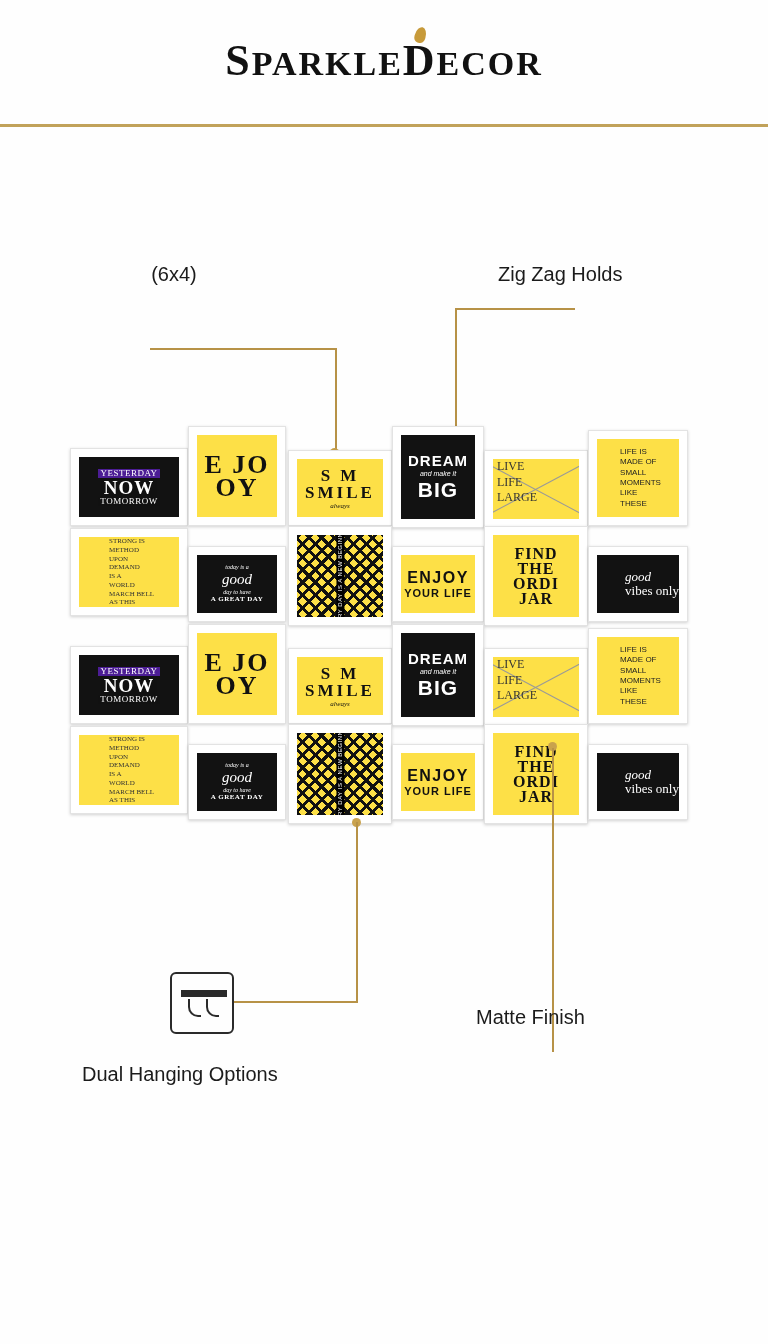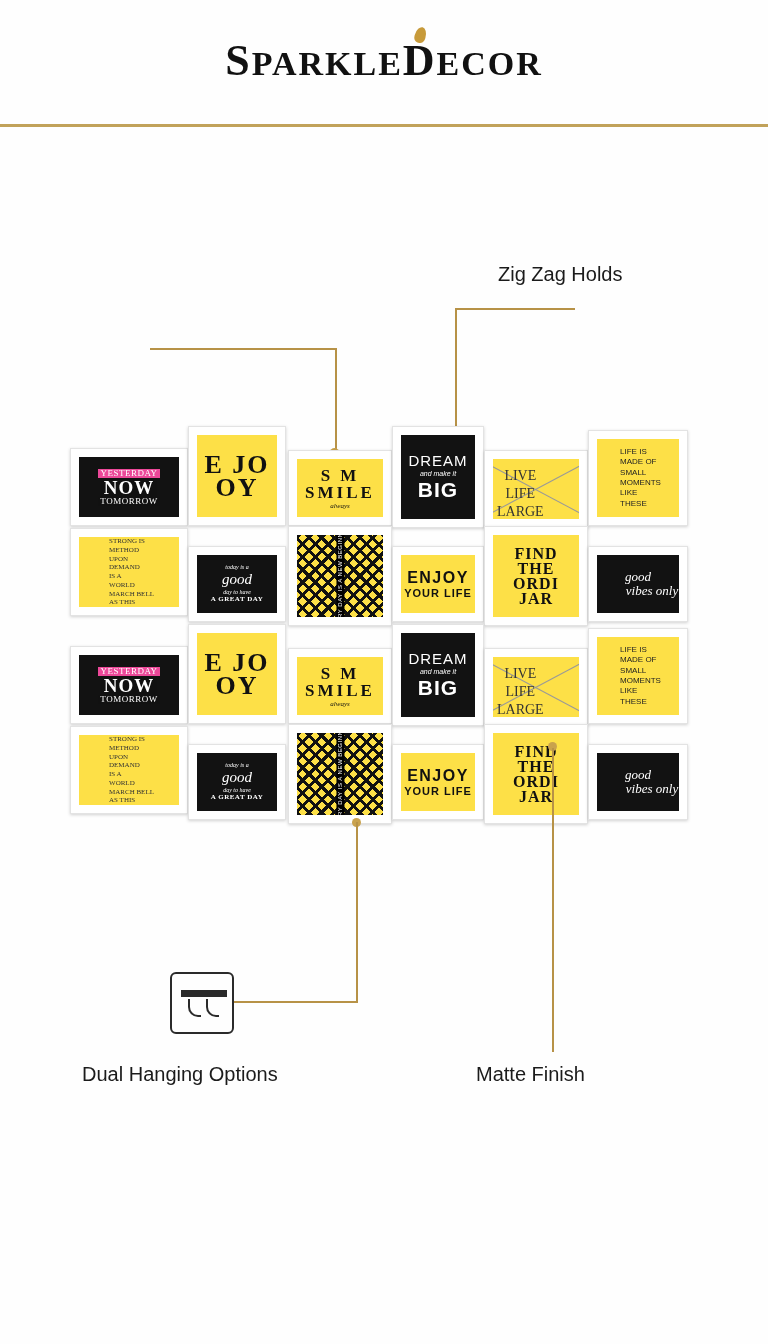--- a/index.html
+++ b/index.html
@@ -98,38 +98,38 @@
     text-align: center;
   }
   .mat.dark { background: #121212; color: #fff; }
   .mat.light { background: #fde047; color: #111; }
 
   .art { width: 100%; height: 100%; display: flex; align-items: center;
          justify-content: center; flex-direction: column; overflow: hidden; }
 
   
   .a-yesterday { font-family: "Liberation Serif", serif; line-height: 1.0; }
-  .a-yesterday .l1 { font-size: 9px; letter-spacing: .5px; background:#ec4899;color:#fff;
+  .a-yesterday .l1 { font-size: 9px; letter-spacing: .5px; background:#4c1d95;color:#fff;
                      display:block; padding:0 2px; }
   .a-yesterday .l2 { font-size: 19px; font-weight: bold; letter-spacing: 1px; color:#fff;
                      background:#111; display:block; padding:0 3px;}
   .a-yesterday .l3 { font-size: 9px; letter-spacing: .5px; background:#111;color:#fff;
                      display:block; padding:0 2px;}
 
   .a-enjoy { font-family: "Liberation Serif", serif; color:#111; line-height:.9; }
   .a-enjoy .e1 { font-size: 26px; font-weight:bold; letter-spacing:2px; }
   .a-enjoy .e2 { font-size: 26px; font-weight:bold; letter-spacing:2px; }
 
   .a-smile { font-family: "Liberation Serif", serif; color:#111; line-height:1; }
   .a-smile .s1 { font-size: 17px; font-weight:bold; letter-spacing: 3px; }
   .a-smile .s2 { font-size: 17px; font-weight:bold; letter-spacing: 3px; }
   .a-smile .s3 { font-size: 7px; font-style: italic; margin-top:2px; }
 
   .a-dream { color:#fff; font-family:"Liberation Sans", sans-serif; line-height:1.05;}
-  .a-dream .d1 { font-size: 15px; font-weight:normal; letter-spacing:1px;}
+  .a-dream .d1 { font-size: 15px; font-weight:bold; letter-spacing:1px;}
   .a-dream .d2 { font-size: 7px; font-style:italic; margin:1px 0;}
   .a-dream .d3 { font-size: 21px; font-weight:bold; letter-spacing:1px;}
 
   .a-life { color:#222; font-family:"Liberation Sans", sans-serif; font-size:8px;
             line-height:1.3; text-align:left; width:100%; padding-left:5px;}
 
   .a-strong { color:#333; font-family:Liberation Serif, serif; font-size:7px;
               line-height:1.25; text-align:left; width:100%; padding-left:5px;}
 
   .a-today { color:#fff; font-family:"Liberation Serif", serif; line-height:1.15;}
@@ -149,29 +149,29 @@
   .a-enjoylife { color:#111; font-family:"Liberation Sans", sans-serif; line-height:1.1;}
   .a-enjoylife .n1 { font-size:16px; font-weight:bold; letter-spacing:1.5px;}
   .a-enjoylife .n2 { font-size:11px; font-weight:bold; letter-spacing:1px;}
 
   .a-findjar { color:#111; font-family:"Liberation Serif", serif; line-height:.95;
                font-weight:bold; }
   .a-findjar div { font-size:16px; letter-spacing:1px;}
 
   .a-vibes { color:#fff; font-family:"Liberation Serif", serif; line-height:1.1;}
   .a-vibes .v1 { font-size:13px; font-style:italic;}
-  .a-vibes .v2 { font-size:13px; font-style:italic;margin-left:28px;}
+  .a-vibes .v2 { font-size:13px; margin-left:28px;}
 
   .a-lines { width:100%; height:100%; position:relative; }
   .a-lines .x1, .a-lines .x2 {
     position:absolute; left:-10%; top:50%; width:120%; height:1px; background:#999;}
   .a-lines .x1 { transform: rotate(28deg); }
   .a-lines .x2 { transform: rotate(-28deg); }
-  .a-lines .txt { position:absolute; left:4px; top:8px; font-size:14px;
-    font-family:"Liberation Serif", serif; color:#333; line-height:1.3; text-align:center;}
+  .a-lines .txt { position:absolute; left:4px; top:0; font-size:12px;
+    font-family:"Liberation Serif", serif; color:#333; line-height:1.3; text-align:left;}
 
   
   .hook-icon {
     position: absolute;
     left: 170px; top: 972px;
     width: 64px; height: 62px;
     border: 2px solid #2a2a2a;
     border-radius: 6px;
   }
   .hook-icon .bar {
@@ -197,20 +197,21 @@
       <span class="brand-sparkle"><span class="cap">S</span><span>PARKLE</span></span>
       <span class="brand-decor"><span class="cap">D</span><span>ECOR</span></span>
       <span class="brand-mark">
           <span class="petal"></span>
         </span>
     </div>
   </div>
   <div class="brand-rule"></div>
 
   <div class="callout center" style="left:68px; top:262px; width:212px;">
+    <div>(6x4)</div>
   </div>
   <div class="leader" style="left:150px; top:340px; width:190px; height:120px;">
     <span class="h" style="left:0; top:8px; width:186px;"></span>
     <span class="v" style="left:185px; top:8px; height:104px;"></span>
   </div>
   <div class="dot" style="left:330px; top:448px;"></div>
 
   <div class="callout" style="left:498px; top:262px;">
     <span>Zig Zag Holds</span>
   </div>
@@ -491,17 +492,17 @@
     </span>
   </div>
   <div class="callout" style="left:82px; top:1062px;">
     <span>Dual Hanging Options</span>
   </div>
 
   <div class="dot" style="left:548px; top:742px;"></div>
   <div class="leader" style="left:548px; top:748px; width:10px; height:310px;">
     <span class="v" style="left:4px; top:0; height:304px;"></span>
   </div>
-  <div class="callout" style="left:476px; top:1062px;">
+  <div class="callout" style="left:476px; top:1005px;">
     <span>Matte Finish</span>
   </div>
 
 </div>
 
 </body></html>

